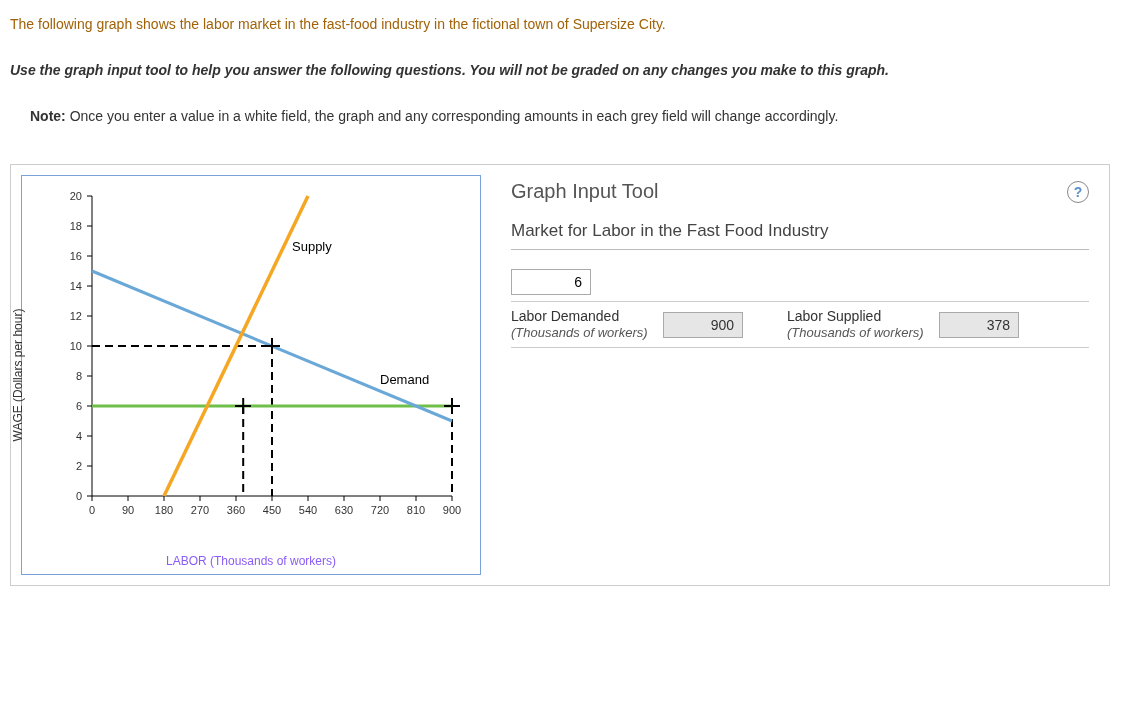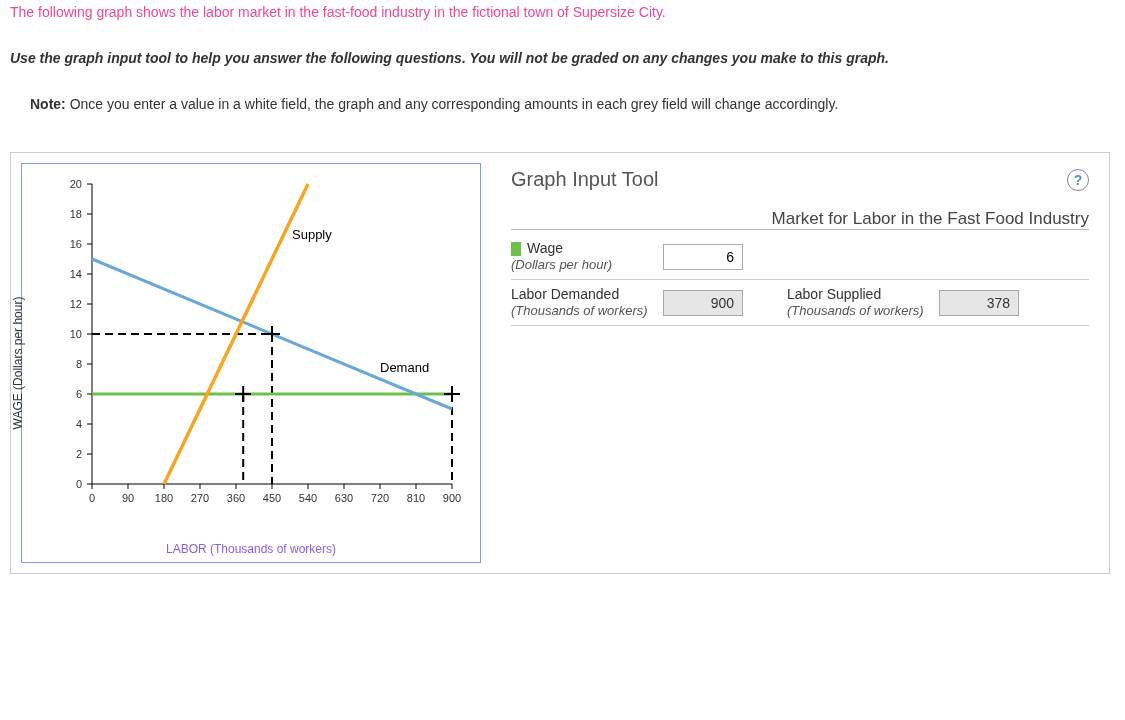--- a/index.html
+++ b/index.html
@@ -4,21 +4,21 @@
 <style>
   * { box-sizing: border-box; }
   body {
     font-family: Arial, Helvetica, sans-serif;
     font-size: 14px;
     color: #333;
     margin: 0;
     padding: 0 10px;
     background: #fff;
   }
-  .intro-text { margin: 4px 0 30px 0; color: #ec4899; }
+  .intro-text { margin: 16px 0 30px 0; color: #a16207; }
   .instruction { font-style: italic; margin: 0 0 30px 0; color: #333; font-weight: bold; }
   .note { margin: 0 0 40px 0; color: #333; }
   .note b { font-weight: bold; font-style: normal; padding-left: 20px; }
   .panel {
     border: 1px solid #ccc;
     display: flex;
     gap: 20px;
     padding: 0;
     margin-bottom: 20px;
     width: 1100px;
@@ -66,22 +66,22 @@
     align-items: center; justify-content: center;
     color: #5a8fc9;
     font-weight: bold;
     font-size: 14px;
     cursor: pointer;
   }
   .subtitle {
     font-size: 17px;
     color: #444;
     border-bottom: 1px solid #bbb;
-    margin-bottom: 4px;
-    text-align: right;
+    padding-bottom: 8px;
+    margin-bottom: 13px;
   }
   .input-row {
     display: flex;
     gap: 0;
     border-bottom: 1px solid #ccc;
     padding: 6px 0;
     align-items: center;
   }
   .wage-marker {
     width: 10px; height: 14px;
@@ -269,24 +269,20 @@
 
   <div class="tool-side">
     <div class="tool-header">
       <span>Graph Input Tool</span>
       <span class="help-icon">?</span>
     </div>
     <div class="subtitle">Market for Labor in the Fast Food Industry</div>
 
     <div class="input-row">
       <div class="field-group" style="flex:0 0 290px;">
-        <div class="field-label">
-          <span class="wage-marker"></span><span>Wage</span><br>
-          <span class="sub">(Dollars per hour)</span>
-        </div>
         <input class="white-input" value="6" style="">
       </div>
     </div>
 
     <div class="input-row row2">
       <div class="field-group">
         <div class="field-label">
           <span>Labor Demanded</span><br>
           <span class="sub">(Thousands of workers)</span>
         </div>

